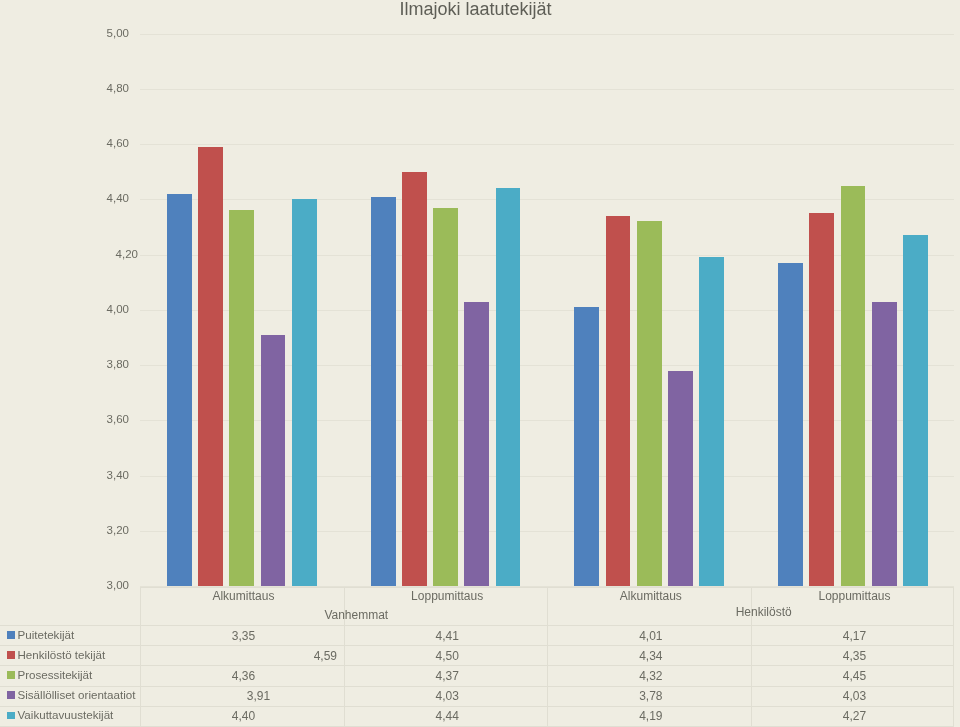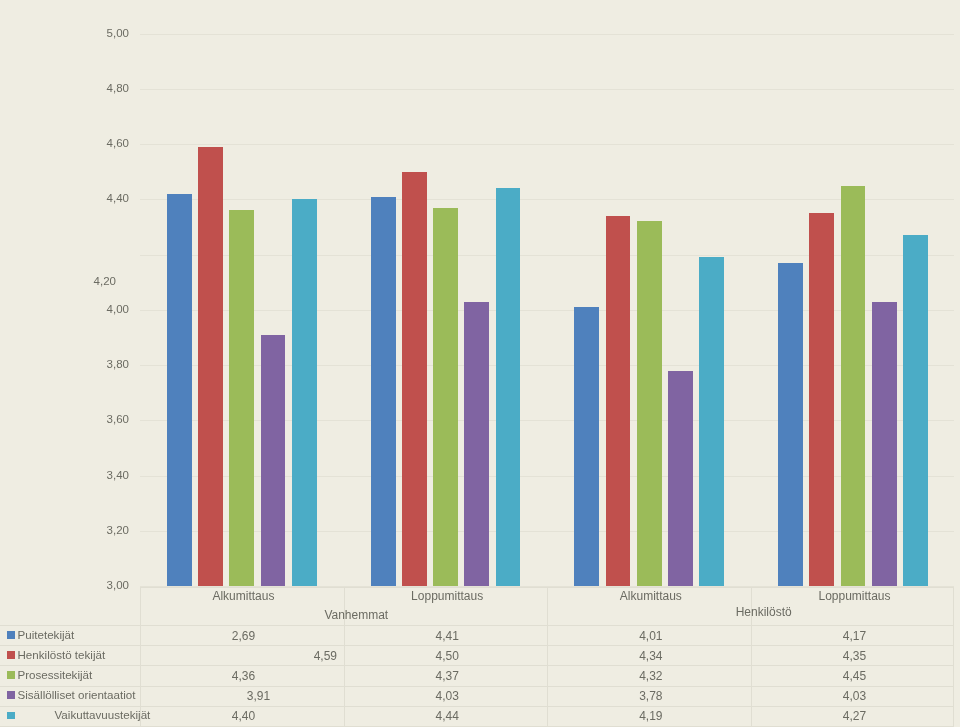--- a/index.html
+++ b/index.html
@@ -24,32 +24,33 @@
   .grp-label{position:absolute;text-align:center;font-size:12px;color:#6b6b62;line-height:12px;}
   .super-label{position:absolute;text-align:center;font-size:12px;color:#6b6b62;line-height:12px;padding-left:11px;}
   .row-label{position:absolute;font-size:11.6px;color:#6b6b62;line-height:12px;white-space:nowrap;}
   .swatch{position:absolute;width:7.5px;height:7.5px;}
   .cellval{position:absolute;text-align:right;font-size:12px;color:#6b6b62;line-height:12px;}
 </style>
 </head>
 <body>
 
 <div id="root">
+  <div class="chart-title">Ilmajoki laatutekijät</div>
   <div class="plot" id="plot">
 
   <div class="gridline" style="left: 140px; top: 33.5px; width: 813.6px;"></div>
       <div class="ytick" style="left: 69px; top: 27.5px;">5,00</div>
       <div class="gridline" style="left: 140px; top: 88.78px; width: 813.6px;"></div>
       <div class="ytick" style="left: 69px; top: 82.78px;">4,80</div>
       <div class="gridline" style="left: 140px; top: 144.06px; width: 813.6px;"></div>
       <div class="ytick" style="left: 69px; top: 138.06px;">4,60</div>
       <div class="gridline" style="left: 140px; top: 199.34px; width: 813.6px;"></div>
       <div class="ytick" style="left: 69px; top: 193.34px;">4,40</div>
       <div class="gridline" style="left: 140px; top: 254.62px; width: 813.6px;"></div>
-      <div class="ytick" style="left: 56px; top: 248.62px; margin-top: 27px;">4,20</div>
+      <div class="ytick" style="left: 78px; top: 248.62px;">4,20</div>
       <div class="gridline" style="left: 140px; top: 309.9px; width: 813.6px;"></div>
       <div class="ytick" style="left: 69px; top: 303.9px;">4,00</div>
       <div class="gridline" style="left: 140px; top: 365.18px; width: 813.6px;"></div>
       <div class="ytick" style="left: 69px; top: 359.18px;">3,80</div>
       <div class="gridline" style="left: 140px; top: 420.46px; width: 813.6px;"></div>
       <div class="ytick" style="left: 69px; top: 414.46px;">3,60</div>
       <div class="gridline" style="left: 140px; top: 475.74px; width: 813.6px;"></div>
       <div class="ytick" style="left: 69px; top: 469.74px;">3,40</div>
       <div class="gridline" style="left: 140px; top: 531.02px; width: 813.6px;"></div>
       <div class="ytick" style="left: 69px; top: 525.02px;">3,20</div>
@@ -91,21 +92,21 @@
       <div class="tbl-line-v" style="left: 751.1px; top: 586.9px; height: 138.8px;"></div>
       <div class="tbl-line-v" style="left: 952.6px; top: 586.9px; height: 138.8px;"></div>
       <div class="grp-label" style="left: 141.6px; width: 203.7px; top: 589.5px;">Alkumittaus</div>
       <div class="grp-label" style="left: 345.3px; width: 203.7px; top: 589.5px;">Loppumittaus</div>
       <div class="grp-label" style="left: 549px; width: 203.7px; top: 589.5px;">Alkumittaus</div>
       <div class="grp-label" style="left: 752.7px; width: 203.7px; top: 589.5px;">Loppumittaus</div>
       <div class="super-label" style="left: 141.6px; width: 407.4px; top: 608.65px;">Vanhemmat</div>
       <div class="super-label" style="left: 549px; width: 407.4px; top: 606px;">Henkilöstö</div>
       <div class="swatch" style="left: 7px; top: 631.1px; background: rgb(79, 129, 189);"></div>
       <div class="row-label" style="left: 17.5px; top: 628.5px;">Puitetekijät</div>
-      <div class="cellval" style="left: 141.6px; width: 203.7px; text-align: center; top: 629.8px;">2,69</div>
+      <div class="cellval" style="left: 141.6px; width: 203.7px; text-align: center; top: 629.8px;">3,35</div>
       <div class="cellval" style="left: 345.3px; width: 203.7px; text-align: center; top: 629.8px;">4,41</div>
       <div class="cellval" style="left: 549px; width: 203.7px; text-align: center; top: 629.8px;">4,01</div>
       <div class="cellval" style="left: 752.7px; width: 203.7px; text-align: center; top: 629.8px;">4,17</div>
       <div class="swatch" style="left: 7px; top: 651.2px; background: rgb(192, 80, 77);"></div>
       <div class="row-label" style="left: 17.5px; top: 648.6px;">Henkilöstö tekijät</div>
       <div class="cellval" style="left: 126px; width: 211px; top: 649.9px;">4,59</div>
       <div class="cellval" style="left: 345.3px; width: 203.7px; text-align: center; top: 649.9px;">4,50</div>
       <div class="cellval" style="left: 549px; width: 203.7px; text-align: center; top: 649.9px;">4,34</div>
       <div class="cellval" style="left: 752.7px; width: 203.7px; text-align: center; top: 649.9px;">4,35</div>
       <div class="swatch" style="left: 7px; top: 671.3px; background: rgb(155, 187, 89);"></div>
@@ -114,19 +115,19 @@
       <div class="cellval" style="left: 345.3px; width: 203.7px; text-align: center; top: 670px;">4,37</div>
       <div class="cellval" style="left: 549px; width: 203.7px; text-align: center; top: 670px;">4,32</div>
       <div class="cellval" style="left: 752.7px; width: 203.7px; text-align: center; top: 670px;">4,45</div>
       <div class="swatch" style="left: 7px; top: 691.4px; background: rgb(128, 100, 162);"></div>
       <div class="row-label" style="left: 17.5px; top: 688.8px;">Sisällölliset orientaatiot</div>
       <div class="cellval" style="left: 141.6px; width: 203.7px; text-align: center; top: 690.1px; padding-left: 15px;">3,91</div>
       <div class="cellval" style="left: 345.3px; width: 203.7px; text-align: center; top: 690.1px;">4,03</div>
       <div class="cellval" style="left: 549px; width: 203.7px; text-align: center; top: 690.1px;">3,78</div>
       <div class="cellval" style="left: 752.7px; width: 203.7px; text-align: center; top: 690.1px;">4,03</div>
       <div class="swatch" style="left: 7px; top: 711.5px; background: rgb(75, 172, 198);"></div>
-      <div class="row-label" style="left: 17.5px; top: 708.9px; margin-left: 37px;">Vaikuttavuustekijät</div>
+      <div class="row-label" style="left: 17.5px; top: 708.9px;">Vaikuttavuustekijät</div>
       <div class="cellval" style="left: 141.6px; width: 203.7px; text-align: center; top: 710.2px;">4,40</div>
       <div class="cellval" style="left: 345.3px; width: 203.7px; text-align: center; top: 710.2px;">4,44</div>
       <div class="cellval" style="left: 549px; width: 203.7px; text-align: center; top: 710.2px;">4,19</div>
       <div class="cellval" style="left: 752.7px; width: 203.7px; text-align: center; top: 710.2px;">4,27</div>
     </div>
 </div>
 
 </body></html>

